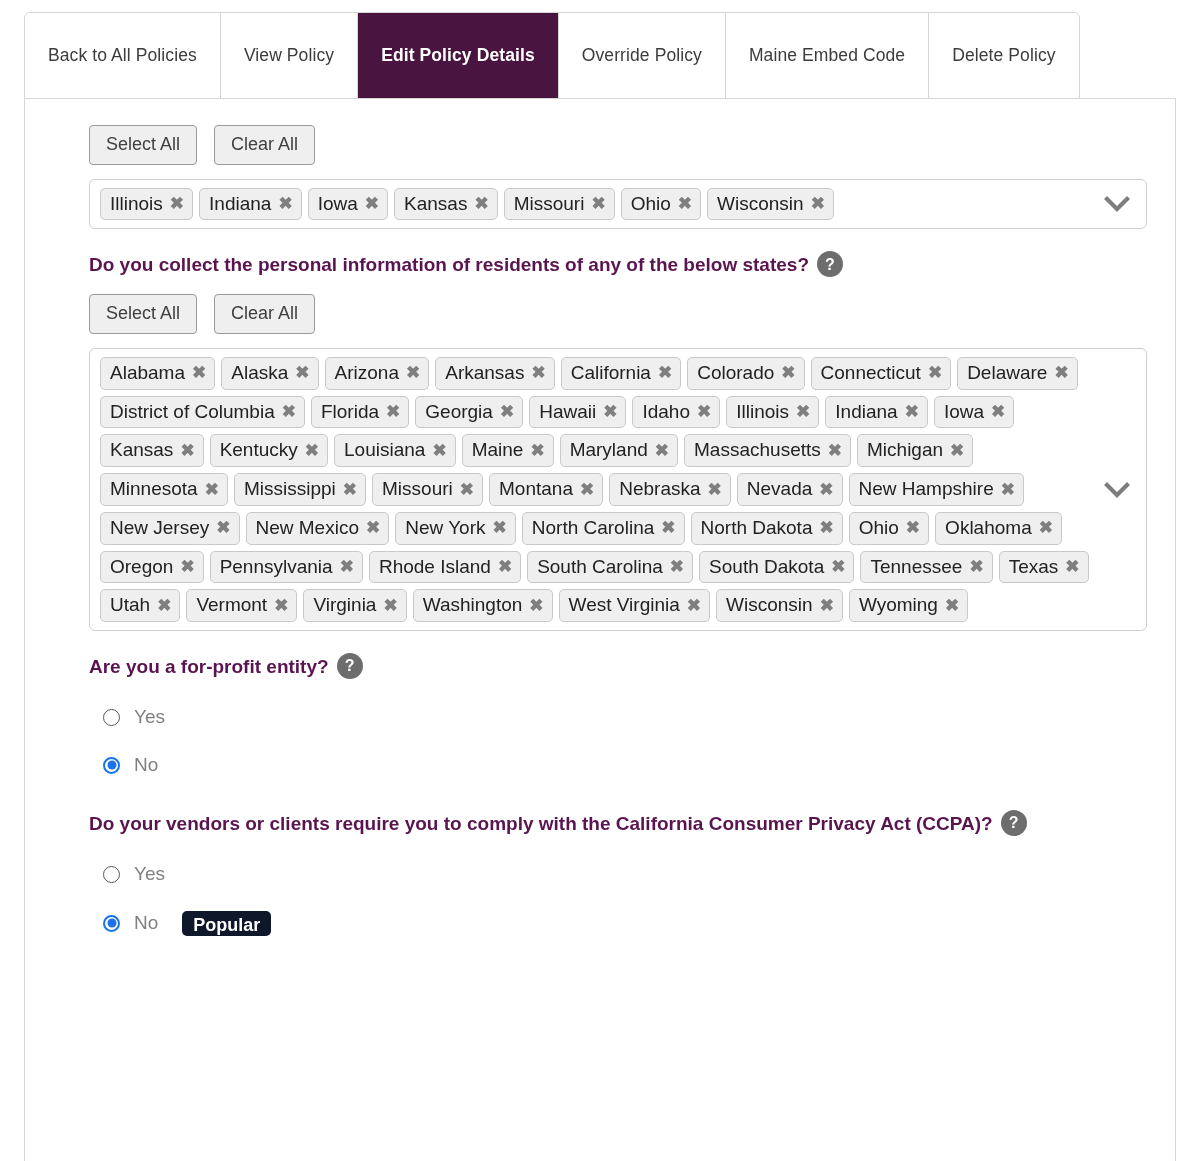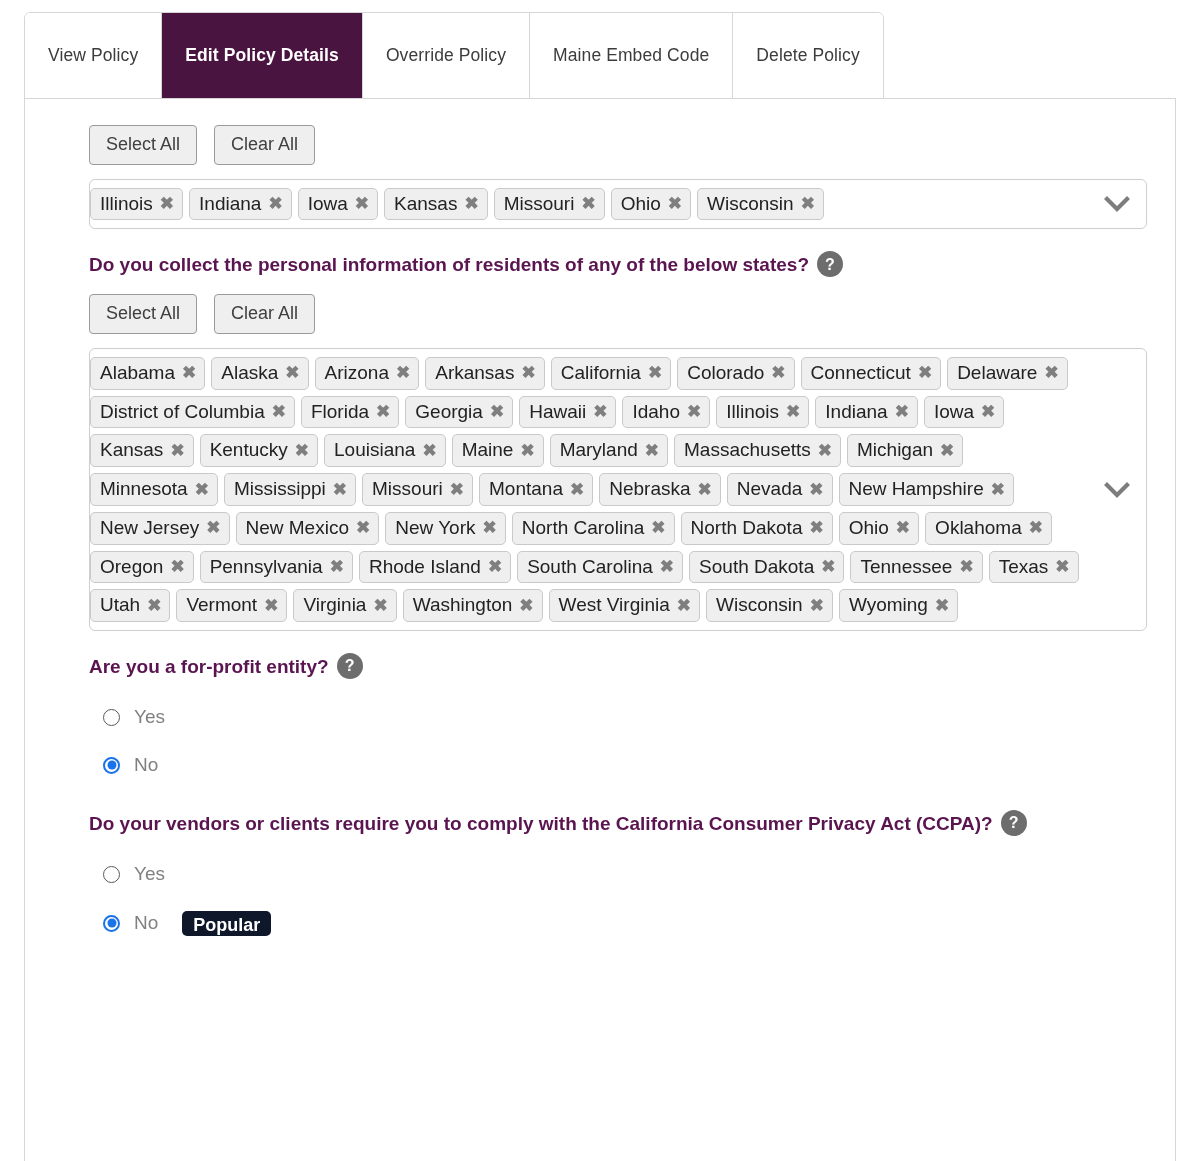--- a/index.html
+++ b/index.html
@@ -107,21 +107,21 @@
     font-family: "Liberation Sans", sans-serif;
     line-height: 1.2;
   }
 
   
   .multiselect {
     position: relative;
     border: 1px solid #cfcfcf;
     border-radius: 6px;
     background: #ffffff;
-    padding: 8px 52px 8px 0;
+    padding: 8px 52px 8px 10px;
     margin-bottom: 22px;
     min-height: 46px;
     text-align: center;
   }
   .tags {
     display: flex;
     flex-wrap: wrap;
     gap: 6px 6px;
   }
   .tag {
@@ -205,20 +205,21 @@
     padding: 4px 11px 0 11px;
     margin-left: 10px;
     line-height: 1.15;
   }
   .section-gap-lg { height: 34px; }
 </style>
 </head>
 <body>
 
 <div class="tabbar" id="tabbar">
+    <div class="tab">Back to All Policies</div>
     <div class="tab">View Policy</div>
     <div class="tab active">Edit Policy Details</div>
     <div class="tab">Override Policy</div>
     <div class="tab">Maine Embed Code</div>
     <div class="tab">Delete Policy</div>
   </div>
 
 <div class="panel">
   <div class="panel-inner">
 

